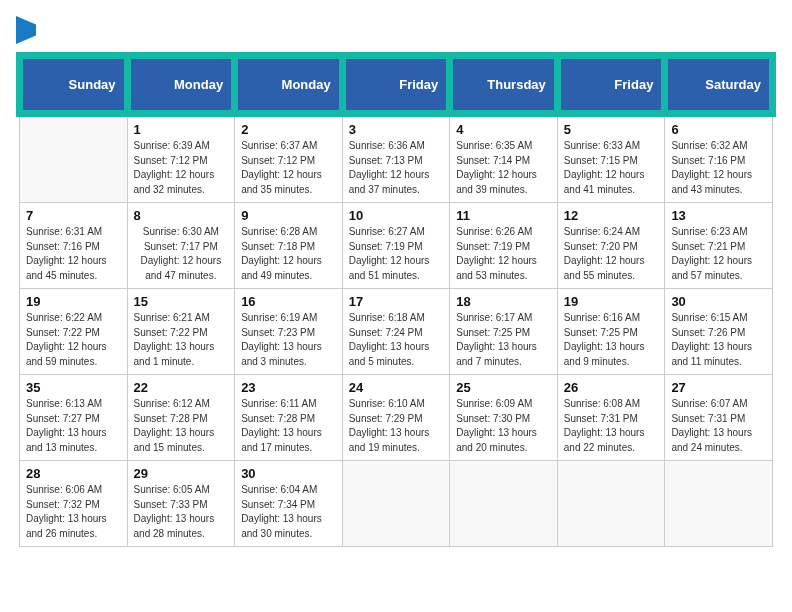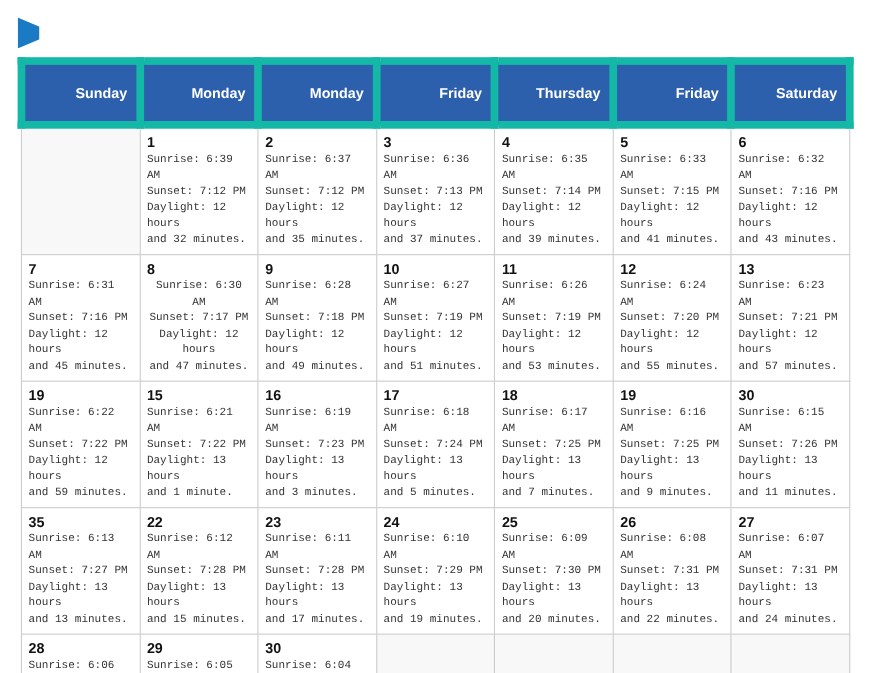--- a/index.html
+++ b/index.html
@@ -78,21 +78,20 @@
       font-size: 13px;
       font-weight: bold;
       color: #111;
       display: block;
       margin-bottom: 2px;
     }
     .day-info {
       font-size: 10px;
       color: #333;
       line-height: 1.45;
-      font-family: Liberation Mono, monospace;
     }
     tr:last-child td { min-height: 70px; }
   </style>
 </head>
 <body>
 
 <div class="header-area">
   <div class="logo">
     <div class="logo-icon"></div>
     <div class="logo-text">

